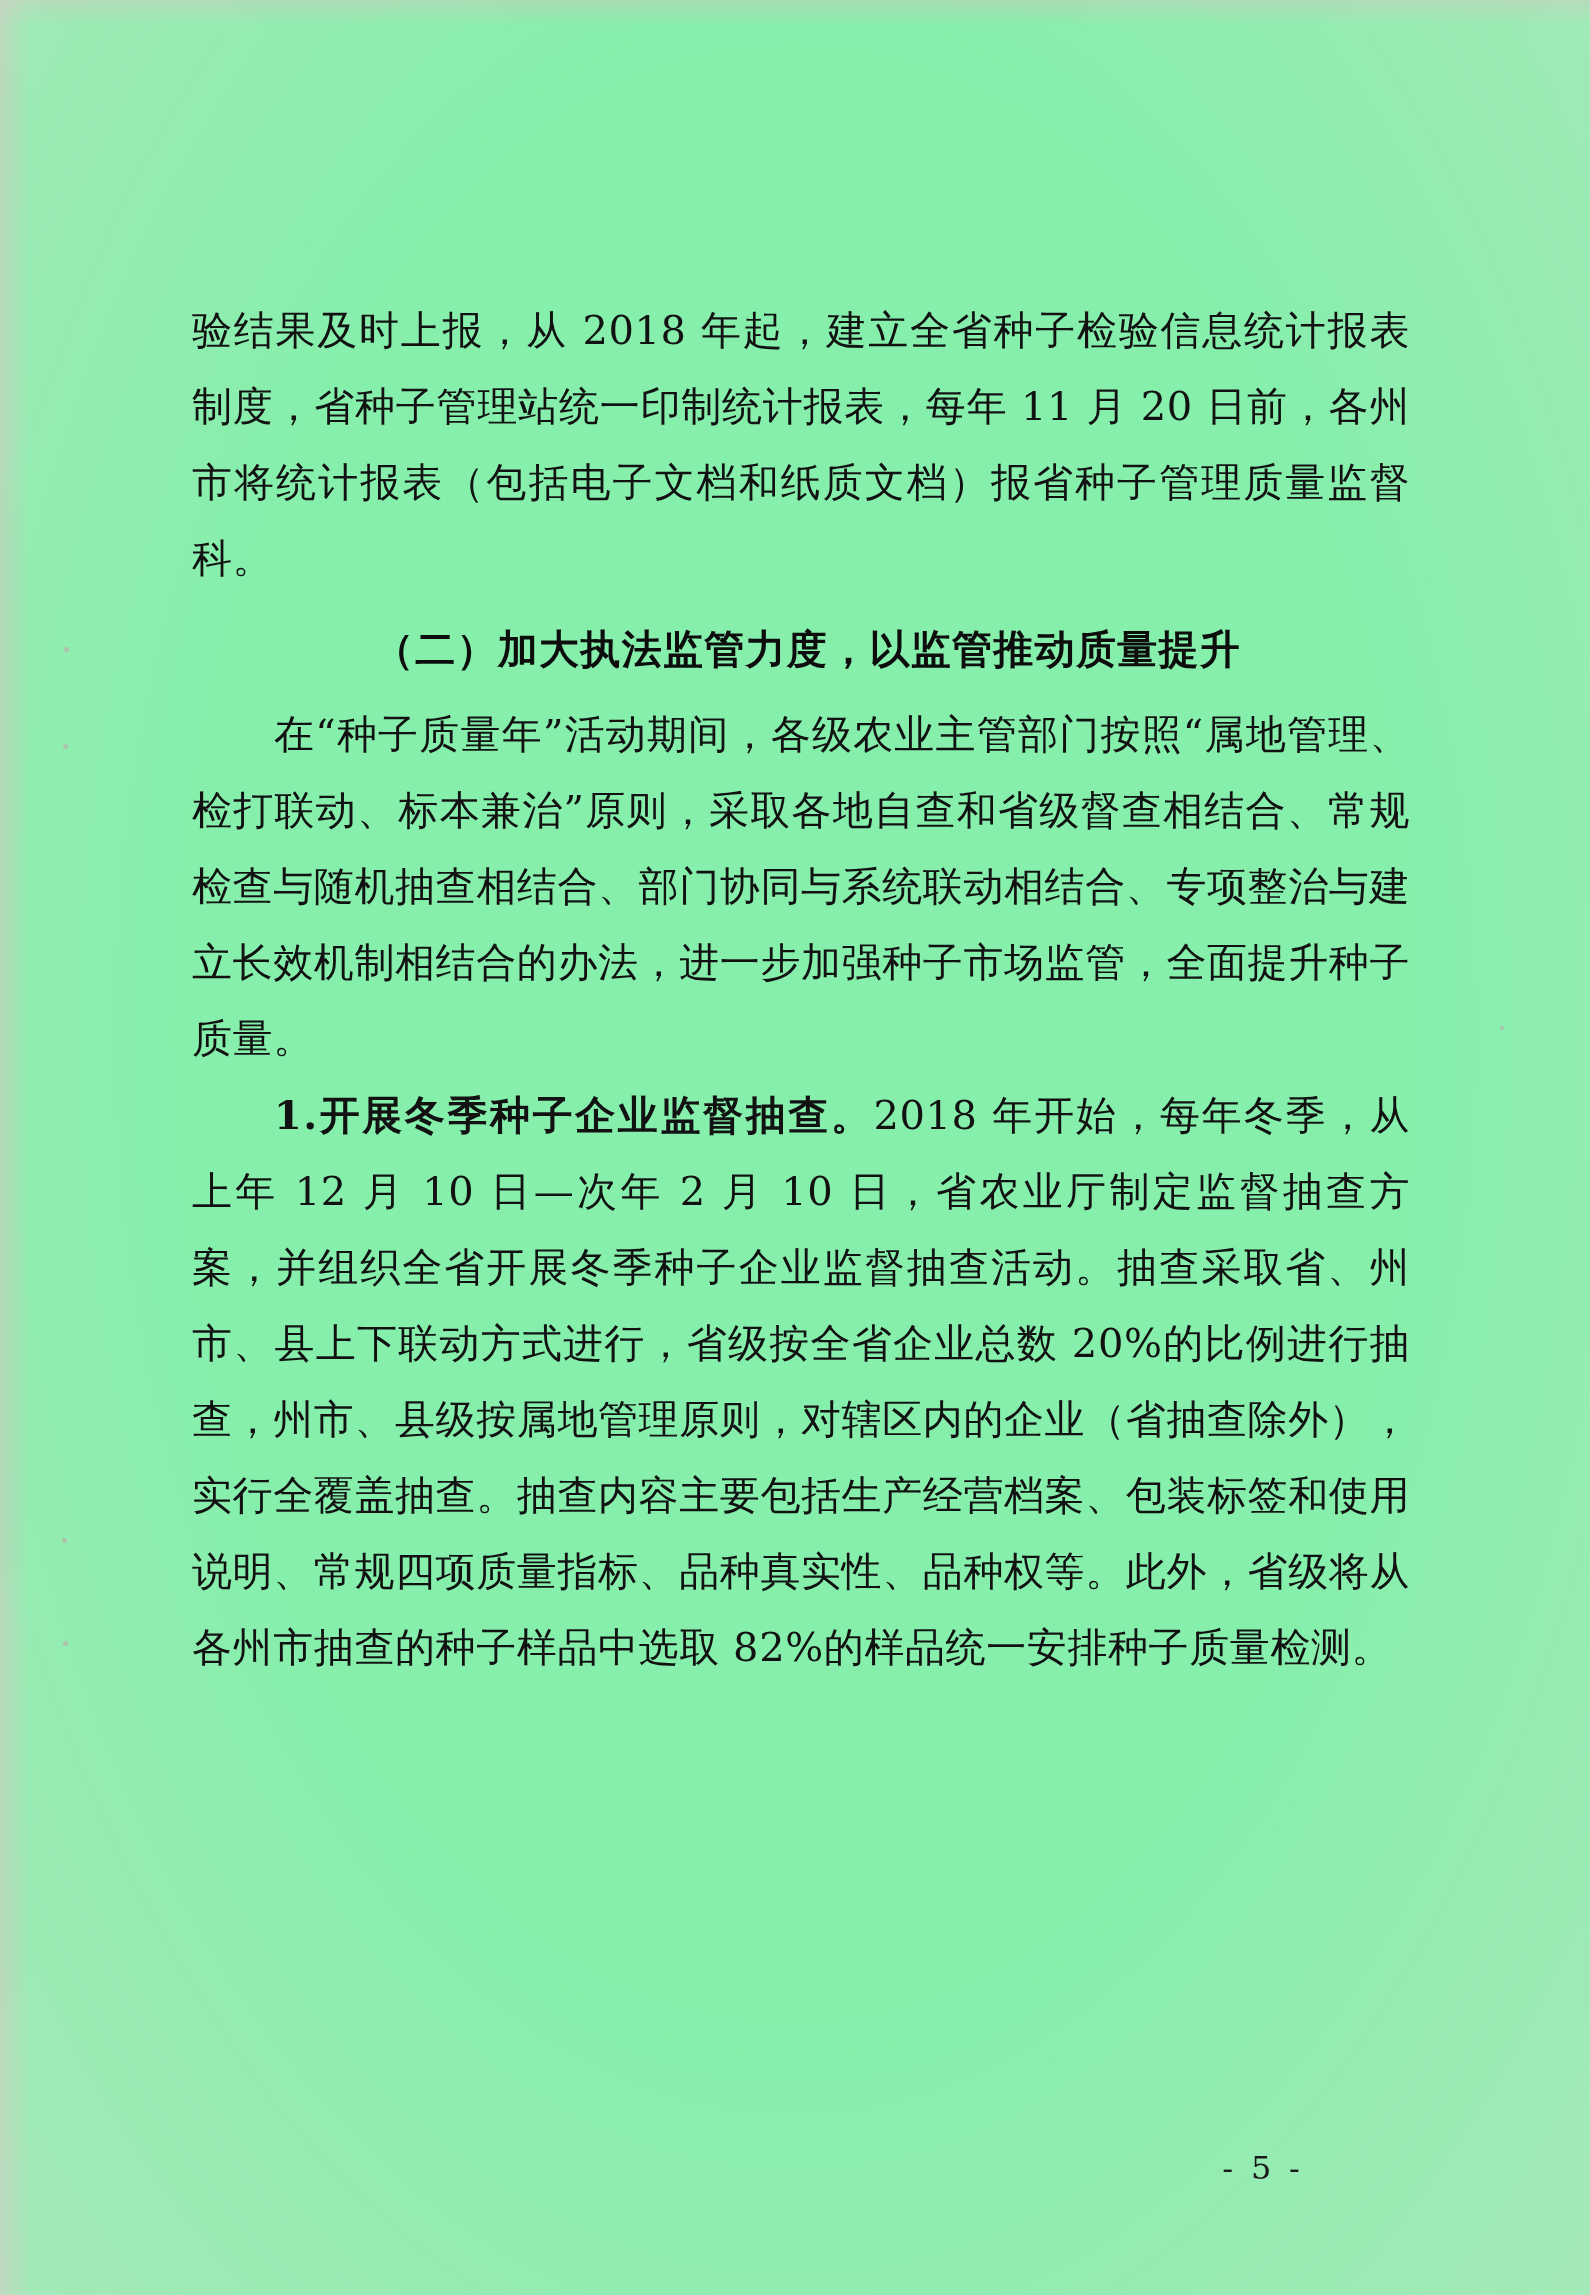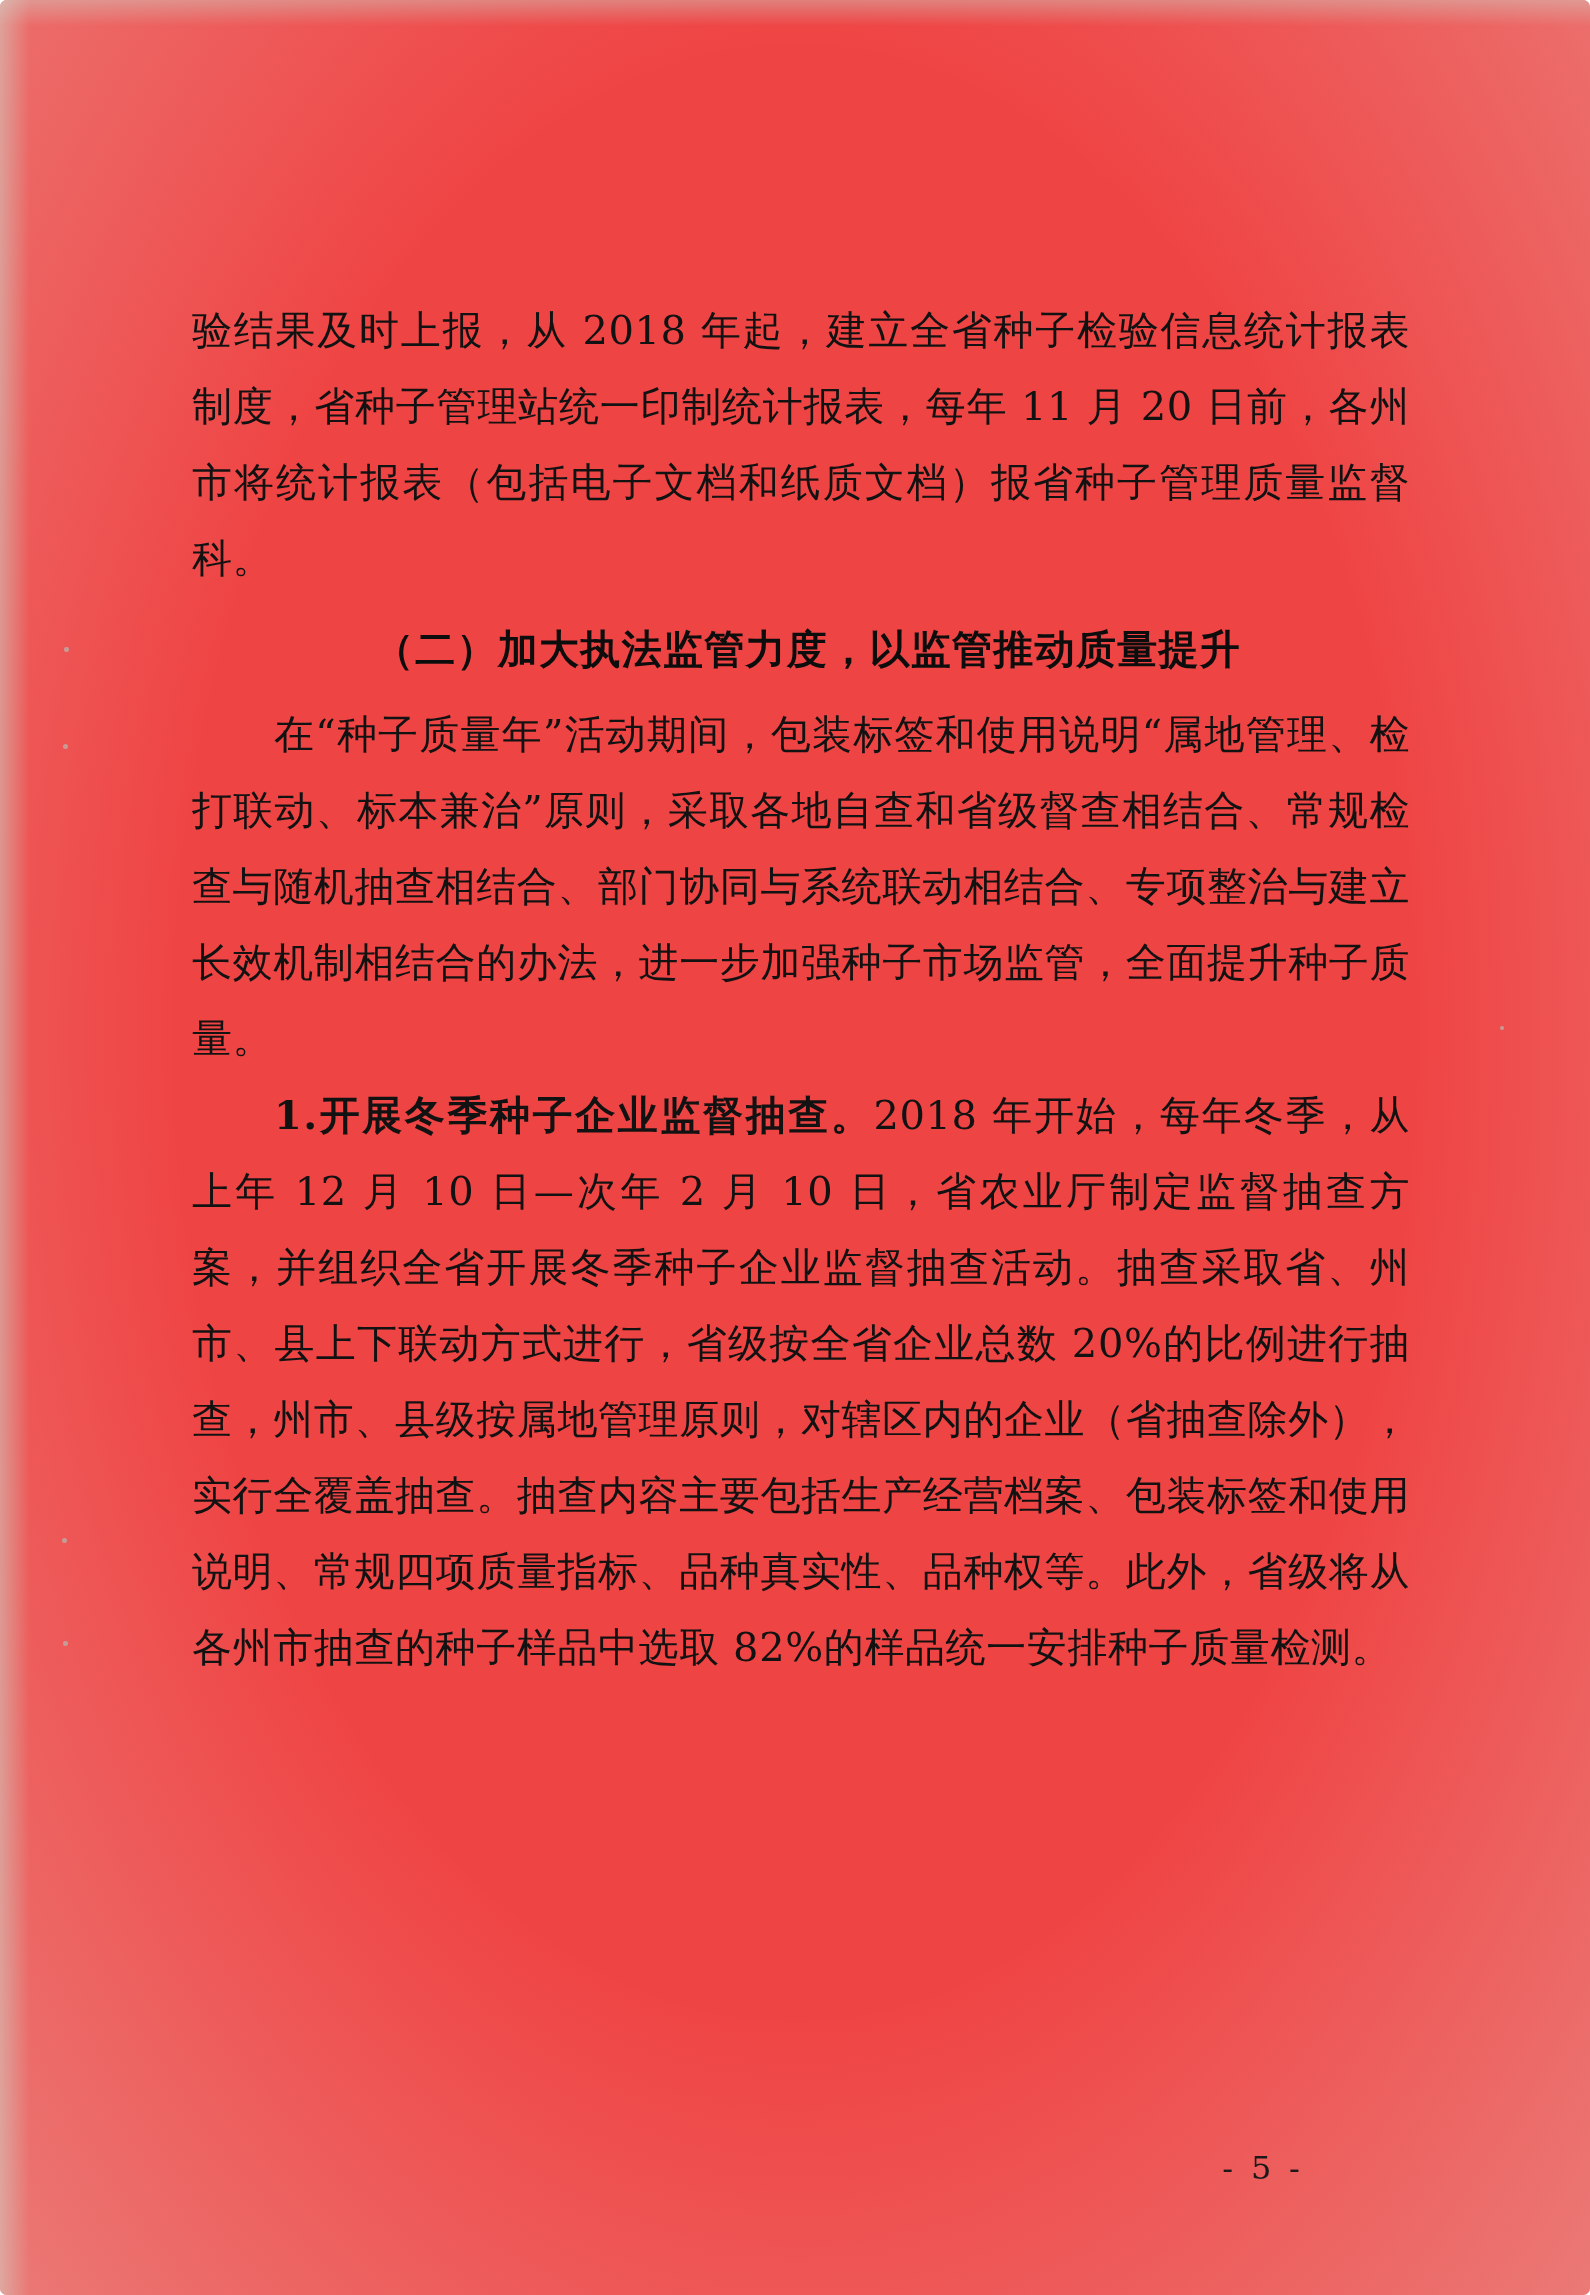--- a/index.html
+++ b/index.html
@@ -7,24 +7,23 @@
     padding: 0;
     background: #ffffff;
   }
   body {
     font-family: "DejaVu Serif", "Liberation Serif", serif;
   }
   .page {
     position: relative;
     width: 1590px;
     height: 2295px;
-    background: #ef4444;
+    background: #86efac;
     overflow: hidden;
     box-sizing: border-box;
-    border-radius: 7px;
   }
   
   .paper-texture {
     position: absolute;
     inset: 0;
     background:
       radial-gradient(ellipse at 50% 45%, rgba(255,255,255,0) 55%, rgba(226,220,210,0.35) 100%);
     pointer-events: none;
   }
   .content {
@@ -107,21 +106,21 @@
   <span class="speck" style="left:62px; top:1538px; width:5.1px; height:5.1px;"></span>
   <span class="speck" style="left:63px; top:1641px; width:4.5px; height:4.5px;"></span>
   <span class="speck" style="left:1500px; top:1026px; width:3.8px; height:3.8px;"></span>
 
   <div class="content">
 
     <p class="para">验结果及时上报，从 2018 年起，建立全省种子检验信息统计报表制度，省种子管理站统一印制统计报表，每年 11 月 20 日前，各州市将统计报表（包括电子文档和纸质文档）报省种子管理质量监督科。</p>
 
     <h2 class="heading">（二）加大执法监管力度，以监管推动质量提升</h2>
 
-    <p class="para indent">在“种子质量年”活动期间，包装标签和使用说明“属地管理、检打联动、标本兼治”原则，采取各地自查和省级督查相结合、常规检查与随机抽查相结合、部门协同与系统联动相结合、专项整治与建立长效机制相结合的办法，进一步加强种子市场监管，全面提升种子质量。</p>
+    <p class="para indent">在“种子质量年”活动期间，各级农业主管部门按照“属地管理、检打联动、标本兼治”原则，采取各地自查和省级督查相结合、常规检查与随机抽查相结合、部门协同与系统联动相结合、专项整治与建立长效机制相结合的办法，进一步加强种子市场监管，全面提升种子质量。</p>
 
     <p class="para indent"><span class="lead">1.开展冬季种子企业监督抽查。</span><span>2018 年开始，每年冬季，从上年 12 月 10 日—次年 2 月 10 日，省农业厅制定监督抽查方案，并组织全省开展冬季种子企业监督抽查活动。抽查采取省、州市、县上下联动方式进行，省级按全省企业总数 20%的比例进行抽查，州市、县级按属地管理原则，对辖区内的企业（省抽查除外），实行全覆盖抽查。抽查内容主要包括生产经营档案、包装标签和使用说明、常规四项质量指标、品种真实性、品种权等。此外，省级将从各州市抽查的种子样品中选取 82%的样品统一安排种子质量检测。</span></p>
 
 
   </div>
 
   <div class="page-number">- 5 -</div>
 </div>
 
 

